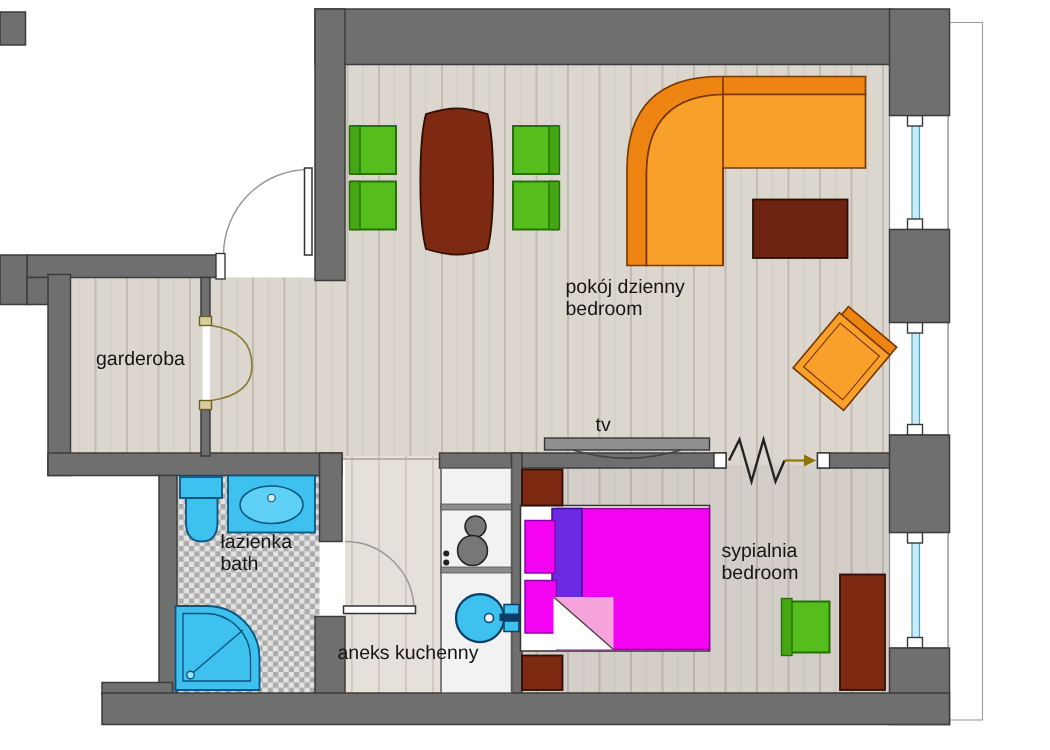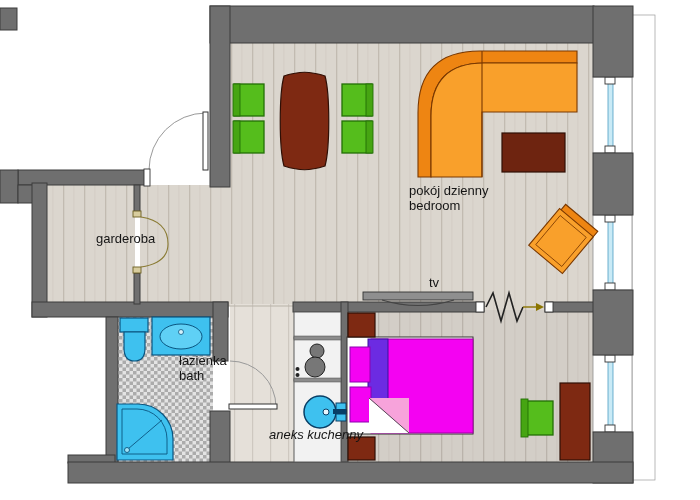--- a/index.html
+++ b/index.html
@@ -1,19 +1,19 @@
 <!DOCTYPE html>
 <html style="--wall: #6F6F6F; --wall_outline: #3C3C3C; --floor_living: #DBD6CE; --floor_bedroom: #D3CEC7; --floor_kitchen: #E5E0D9; --tile_light: #E3E3E3; --tile_dark: #ABABAB; --sofa_orange: #F9A02B; --sofa_orange_dark: #EE8512; --wood_dark_red: #7E2912; --chair_green: #55BD1C; --bed_magenta: #F402F2; --pillow_purple: #6C2BE2; --blanket_pink: #F7A3DB; --fixture_cyan: #3EC1EF; --fixture_outline: #0A5580; --glass_blue: #C9EAF6;"><head>
 <meta charset="utf-8">
 <style>
   html,body{margin:0;padding:0;background:#ffffff;}
   #plan{position:relative;width:700px;height:500px;background:#fff;overflow:hidden;
         font-family:"Liberation Sans", sans-serif;}
   #plan svg{position:absolute;left:0;top:0;}
-  .label{position:absolute;font-size:13px;line-height:15px;color:#151515;white-space:nowrap;margin-left:32px;}
+  .label{position:absolute;font-size:13px;line-height:15px;color:#151515;white-space:nowrap;}
   .label.center{text-align:center;white-space:normal;}
   
   .wall{fill:var(--wall,#6F6F6F);stroke:var(--wall_outline,#3C3C3C);stroke-width:1;}
   .winbox{fill:#ffffff;stroke:#8f8f8f;stroke-width:0.8;}
   .glass{fill:var(--glass_blue,#C9EAF6);stroke:#4E9EC4;stroke-width:0.8;}
   .cap{fill:#ffffff;stroke:#333;stroke-width:0.9;}
   .wood{fill:var(--wood_dark_red,#7E2912);stroke:#2F0F05;stroke-width:1.2;}
   .green{fill:var(--chair_green,#55BD1C);stroke:#236F06;stroke-width:1.3;}
   .greendark{fill:#46A512;stroke:#236F06;stroke-width:0.9;}
   .sofaseat{fill:var(--sofa_orange,#F9A02B);stroke:#7A3800;stroke-width:1.1;}
@@ -229,17 +229,21 @@
   <div>bedroom</div>
 </div>
 
 <div class="label" style="left:397px;top:275px;">tv</div>
 
 <div class="label" style="left:147px;top:353px;">
   <div>łazienka</div>
   <div>bath</div>
 </div>
 
-<div class="label center" style="left:228px;top:427px;width:112px;font-style:italic;">
+<div class="label center" style="left:216px;top:427px;width:112px;">
   <div>aneks kuchenny</div>
 </div>
 
+<div class="label" style="left:481px;top:359px;">
+  <div>sypialnia</div>
+  <div>bedroom</div>
+</div>
 </div>
 
 </body></html>

